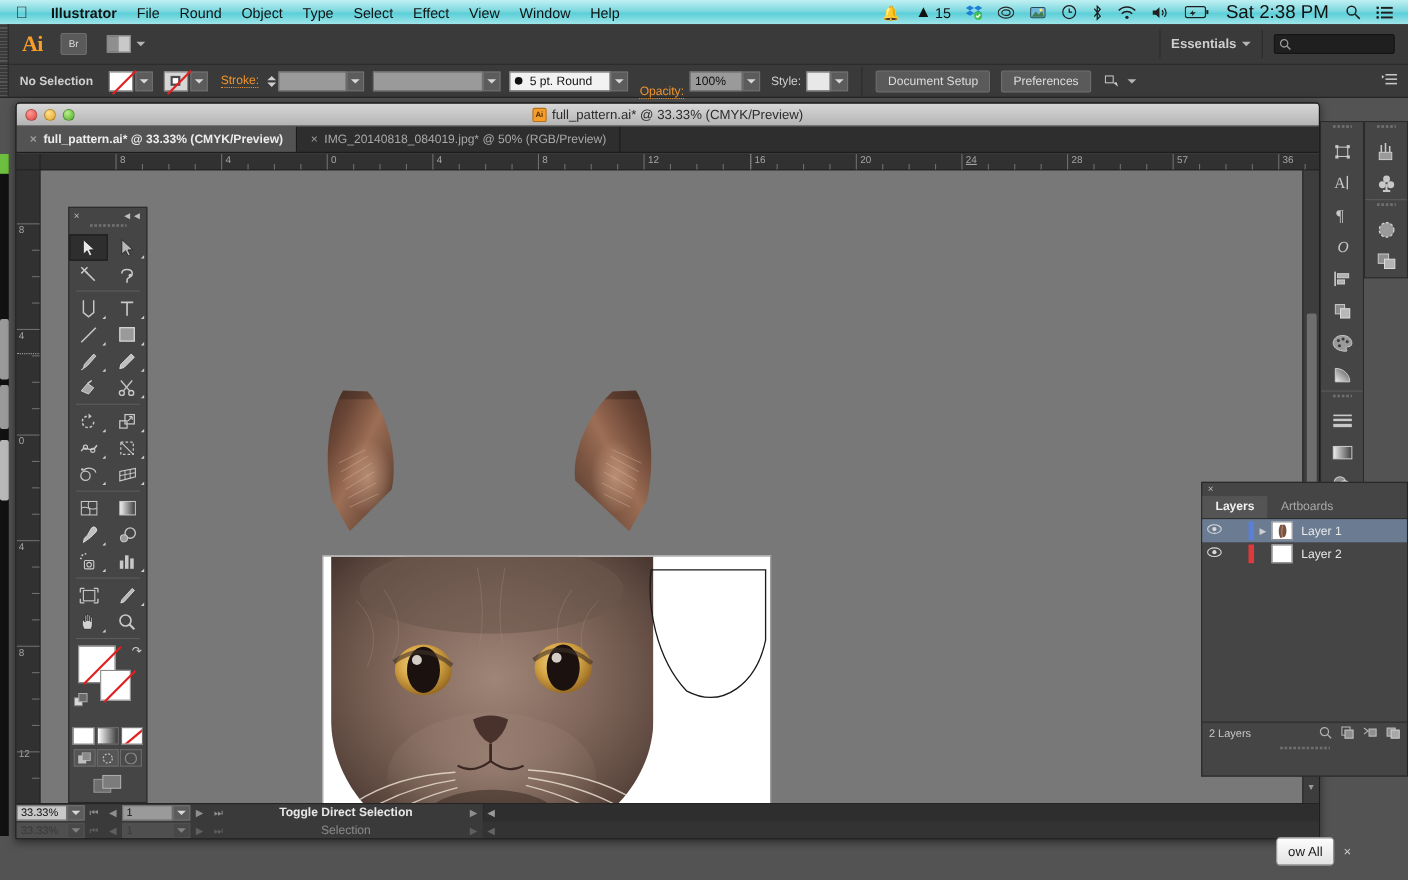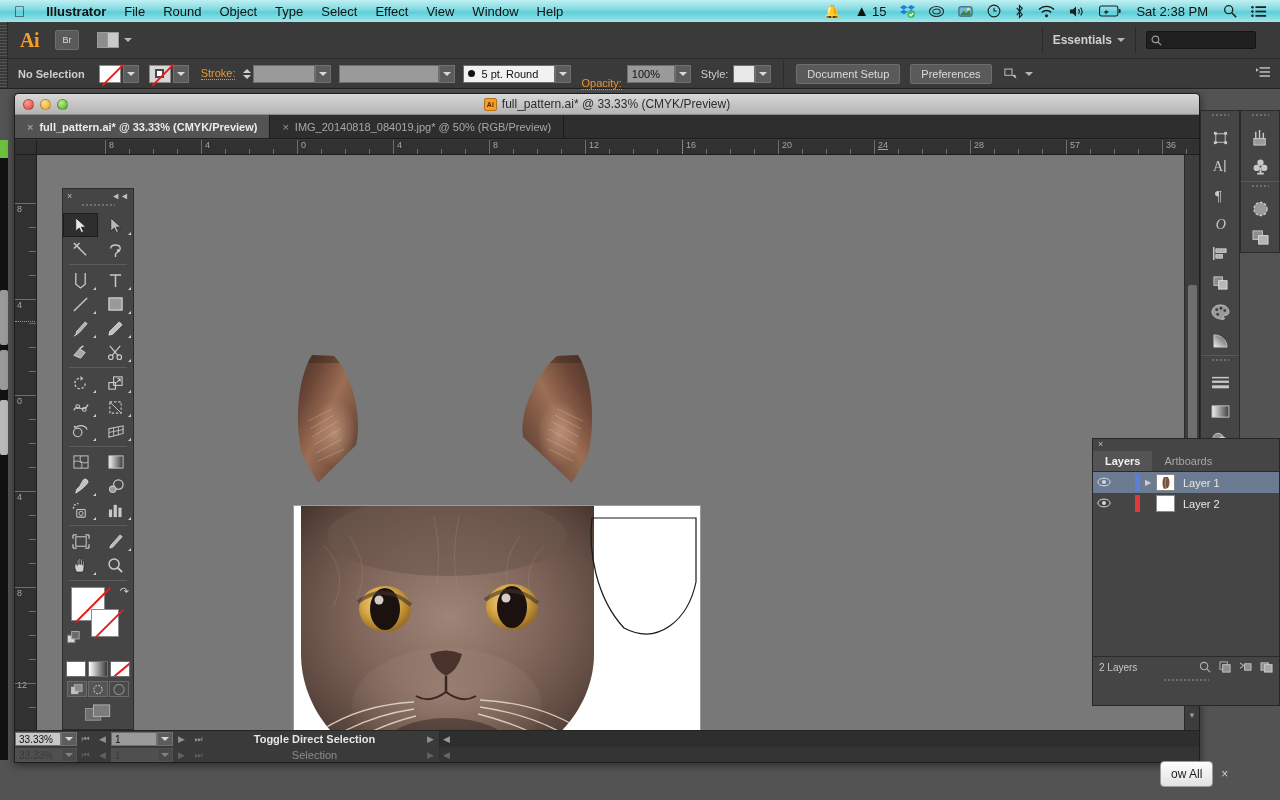--- a/index.html
+++ b/index.html
@@ -16,42 +16,42 @@
   #menubar{
     position:absolute; top:0; left:0; width:1280px; height:22px;
     background:linear-gradient(to bottom,#bff0f2 0%, #7fd9e0 45%, #5ccfd8 55%, #9fe6ea 100%);
     display:flex; align-items:center; color:#111; font-size:13px;
   }
   #menubar .apple{ padding:0 12px 0 14px; font-size:15px; line-height:1; color:#1a1a1a;}
   #menubar .mitem{ padding:0 9px; white-space:nowrap; }
   #menubar .mitem.bold{ font-weight:bold; }
   #menubar .right{ margin-left:auto; display:flex; align-items:center; padding-right:6px; }
   #menubar .right .sicon{ padding:0 7px; display:flex; align-items:center; font-size:13px;}
-  #menubar .clock{ padding:0 8px; font-size:13px; }
+  #menubar .clock{ padding:0 8px; font-size:17px; }
   .adobe-a{ font-weight:bold; font-family:"Liberation Serif",serif; font-size:15px; }
 
   
   #appbar{
     position:absolute; top:22px; left:0; width:1280px; height:37px;
     background:#3a3a3a; border-bottom:1px solid #2a2a2a;
     display:flex; align-items:center;
   }
   .gripper{ width:8px; height:100%; background:
       repeating-linear-gradient(to bottom,#555 0 1px,#3a3a3a 1px 3px);
       border-right:1px solid #2b2b2b; }
   .ai-logo{ color:#f79d2a; font-weight:bold; font-size:20px; font-family:"Liberation Serif",serif;
             padding:0 16px 0 12px; letter-spacing:-0.5px;}
   .btn-sq{ width:24px; height:20px; background:#5a5a5a; border:1px solid #6e6e6e; border-radius:2px;
            display:flex; align-items:center; justify-content:center; font-size:9px; color:#ddd;}
   .sep-v{ width:1px; height:26px; background:#2b2b2b; margin:0 10px; }
   .arrange-ic{ width:22px; height:16px; border:1px solid #9a9a9a; display:flex; }
   .arrange-ic i{ display:block; border-right:1px solid #9a9a9a; background:#8e8e8e;}
   .caret{ width:0;height:0;border-left:4px solid transparent;border-right:4px solid transparent;
           border-top:4px solid #b5b5b5; margin-left:5px; }
-  #appbar .right{ margin-left:auto; display:flex; align-items:center; padding-right:24px; }
+  #appbar .right{ margin-left:auto; display:flex; align-items:center; padding-right:12px; }
   .ws-label{ font-weight:bold; color:#cfcfcf; font-size:12px; }
   .search-box{ width:110px; height:18px; background:#1f1f1f; border:1px solid #151515;
                border-radius:2px; display:flex; align-items:center; padding-left:4px; color:#8a8a8a;}
 
   
   #ctrlbar{
     position:absolute; top:59px; left:0; width:1280px; height:30px;
     background:#3a3a3a; border-bottom:1px solid #232323;
     display:flex; align-items:center; font-size:11px;
   }

